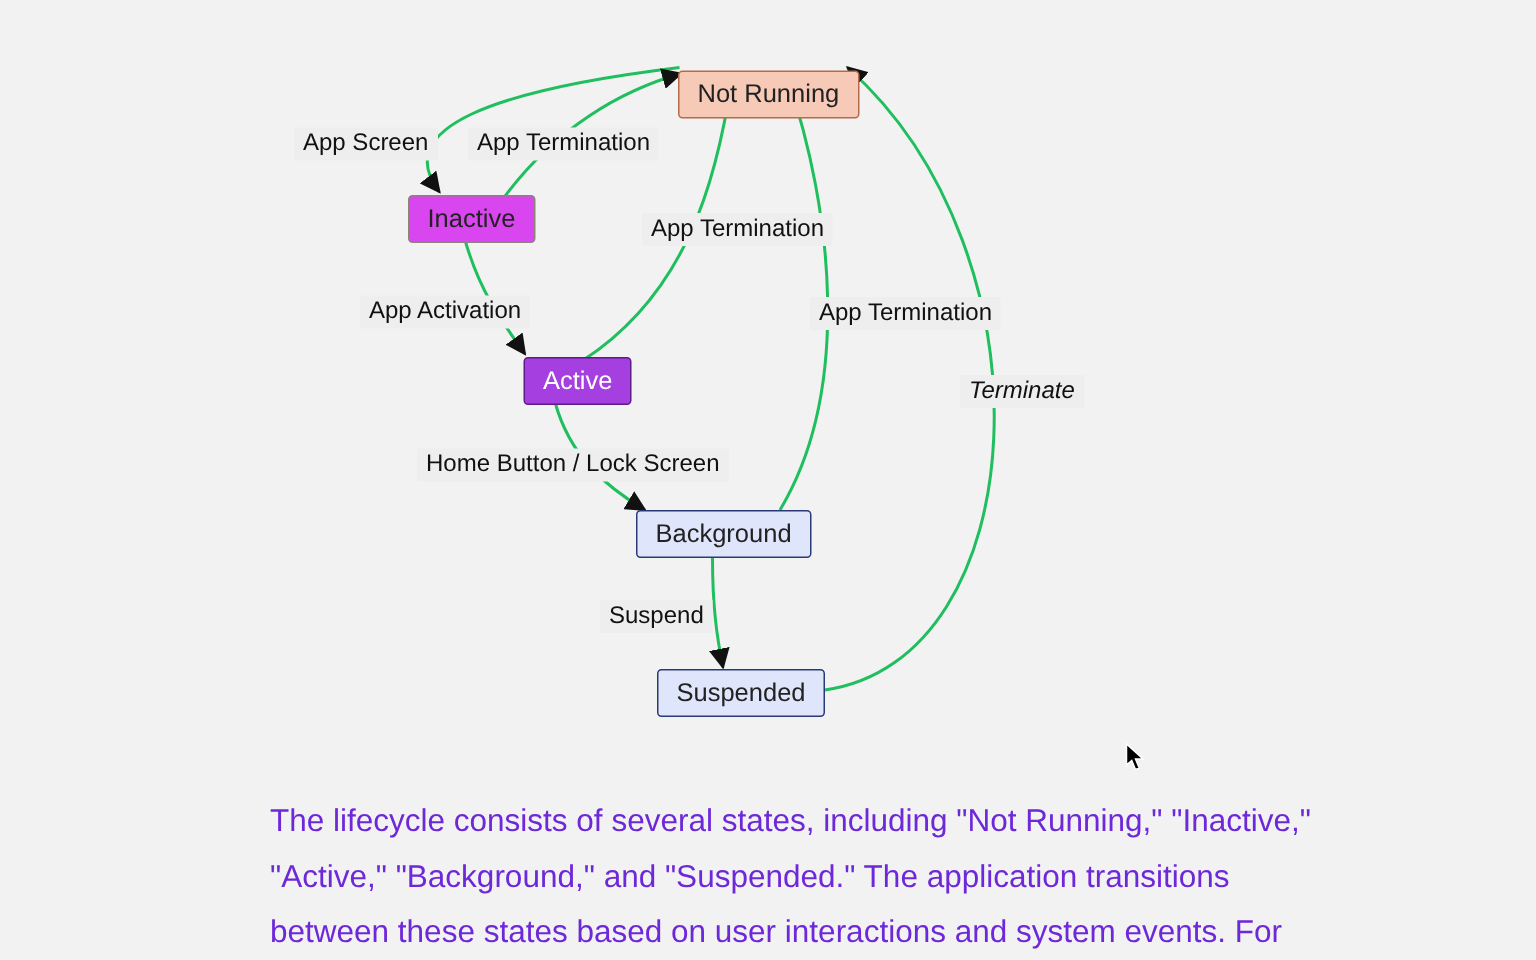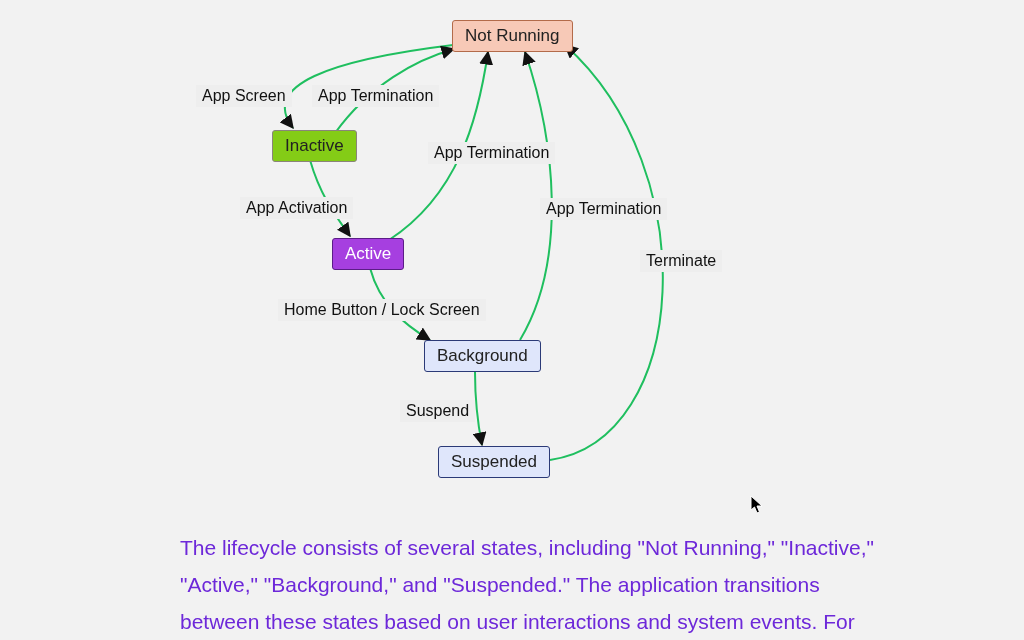--- a/index.html
+++ b/index.html
@@ -28,22 +28,22 @@
   .node {
     position: absolute;
     padding: 5px 12px;
     border: 1px solid #333;
     border-radius: 3px;
     background: #fdfdfd;
     font-size: 17px;
     white-space: nowrap;
     line-height: 1.2;
   }
-  .node.not-running { background: #f7c9b7; border-color: #b36b4a; }
-  .node.inactive    { background: #84cc16; border-color: #8a847a; }
+  .node.not-running { background: #f7c9b7; border-color: #b36b4a; margin-top: 27px; }
+  .node.inactive    { background: #d946ef; border-color: #8a847a; }
   .node.active      { background: #a63fe0; border-color: #5b1d87; color: #fff; }
   .node.background  { background: #dfe6fb; border-color: #2b3a77; }
   .node.suspended   { background: #dfe6fb; border-color: #2b3a77; }
   .edge-label {
     position: absolute;
     background: #eeeeee;
     padding: 2px 6px;
     font-size: 16px;
     color: #111;
     white-space: nowrap;
@@ -90,41 +90,41 @@
 
     <path d="M 475 372  C 475 405, 478 425, 482 445" fill="none" stroke="#1fbf5f" stroke-width="2" marker-end="url(#arrow)"></path>
 
     <path d="M 550 460  C 690 440, 705 170, 565 45" fill="none" stroke="#1fbf5f" stroke-width="2" marker-end="url(#arrow)"></path>
   </svg>
 
   <div class="node not-running" style="left:452px; top:20px;">Not Running</div>
 
   <div class="node inactive" style="left:272px; top:130px;">Inactive</div>
 
-  <div class="node active" style="left:332px; top:238px;">Active</div>
+  <div class="node active" style="left:349px; top:238px;">Active</div>
 
   <div class="node background" style="left:424px; top:340px;">Background</div>
 
   <div class="node suspended" style="left:438px; top:446px;">Suspended</div>
 
   <div class="edge-label" style="left:196px; top:85px;">App Screen</div>
 
   <div class="edge-label" style="left:312px; top:85px;">App Termination</div>
 
   <div class="edge-label" style="left:208px; top:197px;margin-left:32px;">App Activation</div>
 
   <div class="edge-label" style="left:428px; top:142px;">App Termination</div>
 
   <div class="edge-label" style="left:278px; top:287px;margin-top:12px;">Home Button / Lock Screen</div>
 
   <div class="edge-label" style="left:540px; top:198px;">App Termination</div>
 
   <div class="edge-label" style="left:400px; top:400px;">Suspend</div>
 
-  <div class="edge-label" style="left:640px; top:250px;">Terminate</div>
+  <div class="edge-label" style="left:640px; top:250px;font-style:italic;">Terminate</div>
 
   <div class="caption">The lifecycle consists of several states, including "Not Running," "Inactive," "Active," "Background," and "Suspended." The application transitions between these states based on user interactions and system events. For example,</div>
 
   <svg class="cursor" style="left:750px; top:495px;" viewBox="0 0 14 20">
     <path d="M1 1 L1 15 L4.5 12 L7 18 L9.5 17 L7 11 L12 11 Z" fill="#000" stroke="#fff" stroke-width="1"></path>
   </svg>
 
 </div>
 
 </body></html>

